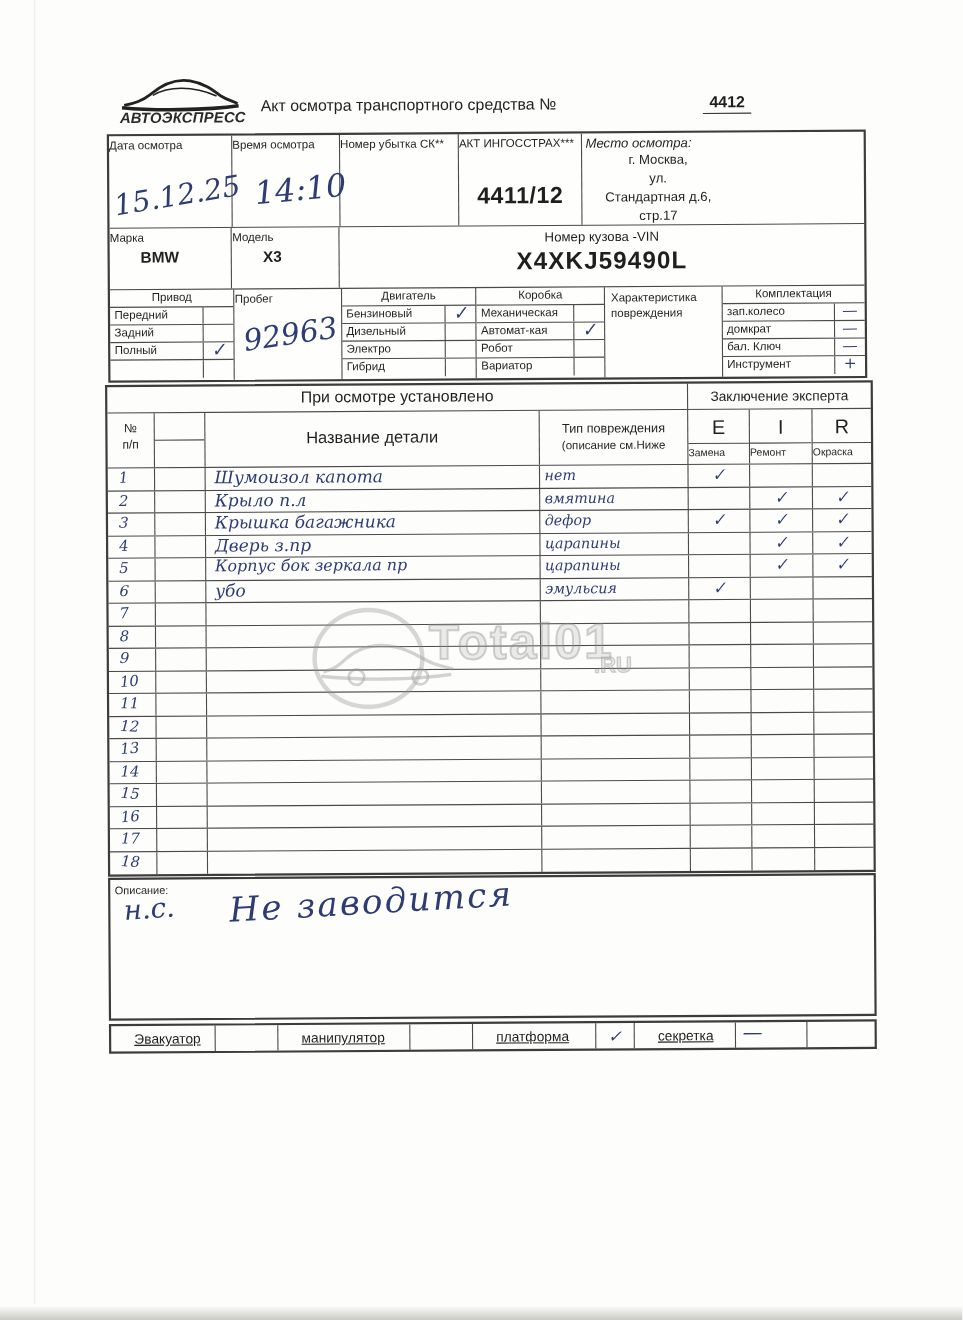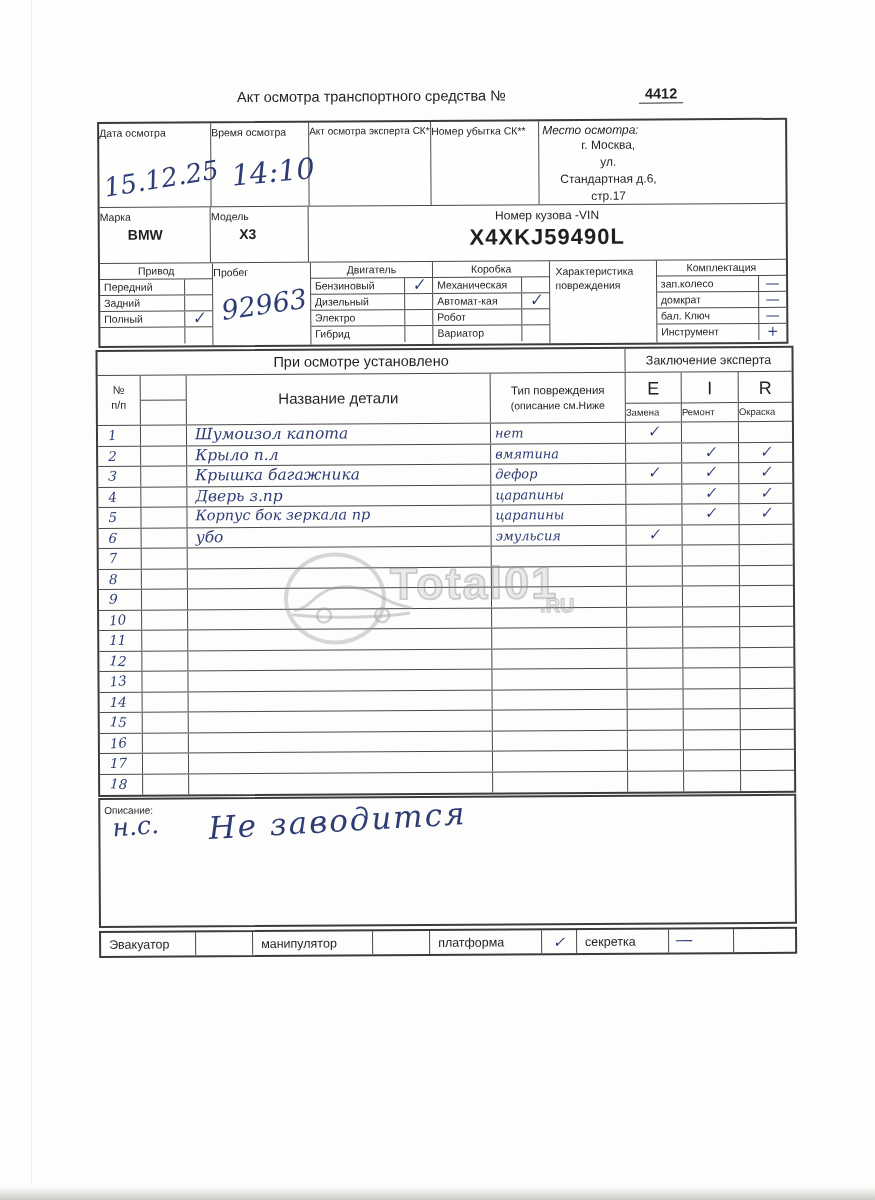--- a/index.html
+++ b/index.html
@@ -92,52 +92,61 @@
     color: rgba(150,150,150,0.25); -webkit-text-stroke: 1.2px rgba(140,140,140,0.5); }
 
   
   .desc-box { position:absolute; left:97px; top:798px; width:698px; height:130px; border:2px solid #3c3c3c; }
   .desc-lbl { font-size:10px; padding:3px 4px; }
   .hw-prefix { position:absolute; left:12px; top:12px; font-size:25px; transform:rotate(-4deg); }
   .hw-note { position:absolute; left:108px; top:4px; font-size:31px; transform:rotate(-3deg); letter-spacing:2px; }
 
   
   .footer-row { position:absolute; left:97px; top:931px; width:698px; height:27px; border:2px solid #3c3c3c; display:flex; }
-  .f-cell { border-right:1px solid #4a4a4a; font-size:12.5px; line-height:24px; padding-left:8px; position:relative; }
+  .f-cell { border-right:1px solid #4a4a4a; font-size:12.5px; line-height:24px; padding-left:21px; position:relative;text-decoration:underline; }
   .f-cell:last-child { border-right:none; }
   .f-evac{width:95px}.f-b1{width:57px}.f-manip{width:120px}.f-b2{width:57px}.f-plat{width:112px}.f-b3{width:35px}.f-secr{width:92px}.f-b4{width:65px}.f-rest{flex:1}
   .f-mark { position:absolute; left:0; right:0; top:0; text-align:center; font-size:15px; }
   .f-dash { position:absolute; left:6px; top:-2px; font-size:18px; }
 </style>
 </head>
 <body>
 
 <div class="paper-edge-left"></div>
 
 <div class="form">
 
+  <div class="logo">
+    <svg width="110" height="44" viewBox="0 0 110 44">
+      <path d="M4 36 C 14 34, 20 32, 28 26 C 40 16, 52 12, 64 14 C 76 16, 84 22, 92 28 C 98 32, 104 33, 107 35" fill="none" stroke="#222" stroke-width="2.6"></path>
+      <path d="M30 27 C 44 19, 66 18, 88 28" fill="none" stroke="#222" stroke-width="1.4"></path>
+      <path d="M2 38 C 30 41, 80 41, 108 37" fill="none" stroke="#222" stroke-width="3.2"></path>
+    </svg>
+    <div class="logo-text">АВТОЭКСПРЕСС</div>
+  </div>
 
   <div class="form-title">Акт осмотра транспортного средства №</div>
   <div class="act-number">4412</div>
 
   <div class="info-table">
     <div class="i-row r1">
       <div class="cell w-date">
         <span class="lbl">Дата осмотра</span>
         <span class="hw hw-date">15.12.25</span>
       </div>
       <div class="cell w-time">
         <span class="lbl">Время осмотра</span>
         <span class="hw hw-time">14:10</span>
       </div>
-      <div class="cell w-eact">
-        <span class="lbl" style="font-size:10px">Акт осмотра эксперта СК*</span>
-      </div>
       <div class="cell w-loss">
         <span class="lbl">Номер убытка СК**</span>
+      </div>
+      <div class="cell w-ing">
+        <span class="lbl">АКТ ИНГОССТРАХ***</span>
+        <span class="ing-val">4411/12</span>
       </div>
       <div class="cell w-place">
         <span class="lbl place-lbl">Место осмотра:</span>
         <div class="place-lines">
           <div>г. Москва,</div>
           <div>ул.</div>
           <div>Стандартная д.6,</div>
           <div>стр.17</div>
         </div>
       </div>

